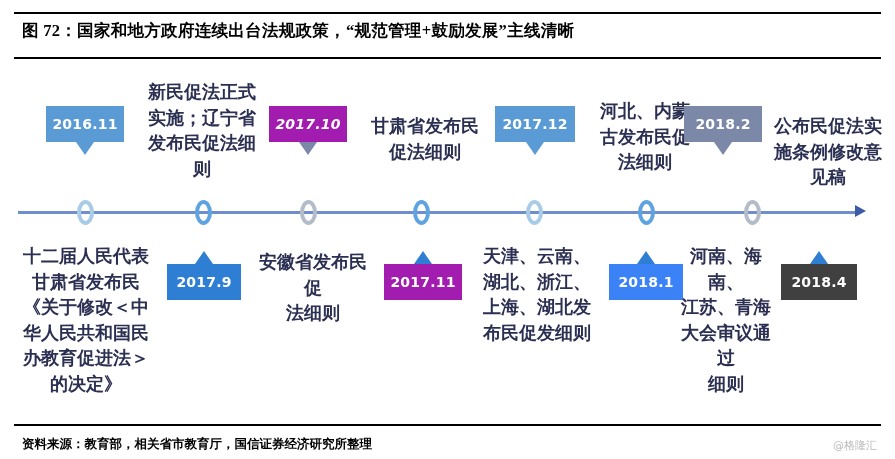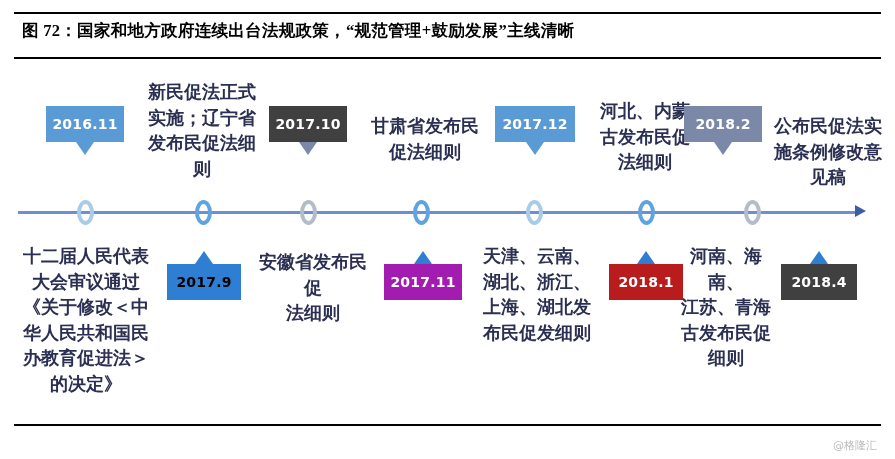--- a/index.html
+++ b/index.html
@@ -165,36 +165,36 @@
   <div class="axis-line"></div>
   <div class="axis-arrow"></div>
 
   <div id="nodes-layer">
       <div class="node-ring" style="left: 76.5px; top: 200px; border: 4.5px solid rgb(168, 203, 232);"></div>
       <div class="badge down" style="left: 46px; top: 106px; width: 78px; background: rgb(91, 155, 213); color: rgb(91, 155, 213);">
         <span class="tip"></span>
         <span style="color: rgb(255, 255, 255);">2016.11</span>
       </div>
       <div class="caption" style="left: 22px; top: 243px; width: 128px;">十二届人民代表
-大会审议通过
+甘肃省发布民
 《关于修改＜中
 华人民共和国民
 办教育促进法＞
 的决定》</div>
       <div class="node-ring" style="left: 194.5px; top: 200px; border: 4.5px solid rgb(95, 163, 224);"></div>
       <div class="badge up" style="left: 167px; top: 264px; width: 74px; background: rgb(46, 127, 212); color: rgb(46, 127, 212);">
         <span class="tip"></span>
-        <span style="color: #000000;">2017.9</span>
+        <span style="color: #ffffff;">2017.9</span>
       </div>
       <div class="caption" style="left: 143px; top: 79px; width: 118px;">新民促法正式
 实施；辽宁省
 发布民促法细
 则</div>
       <div class="node-ring" style="left: 299.5px; top: 200px; border: 4.5px solid rgb(179, 188, 201);"></div>
-      <div class="badge down" style="left: 269px; top: 106px; width: 78px; background: #404040; color: rgb(123, 136, 168);">
+      <div class="badge down" style="left: 269px; top: 106px; width: 78px; background: #a21caf; color: rgb(123, 136, 168); font-style: italic;">
         <span class="tip"></span>
         <span style="color: rgb(255, 255, 255);">2017.10</span>
       </div>
       <div class="caption" style="left: 254px; top: 249px; width: 118px;">安徽省发布民促
 法细则</div>
       <div class="node-ring" style="left: 412.5px; top: 200px; border: 4.5px solid rgb(95, 163, 224);"></div>
       <div class="badge up" style="left: 384px; top: 264px; width: 78px; background: #a21caf; color: rgb(46, 127, 212);">
         <span class="tip"></span>
         <span style="color: rgb(255, 255, 255);">2017.11</span>
       </div>
@@ -203,41 +203,42 @@
       <div class="node-ring" style="left: 525.5px; top: 200px; border: 4.5px solid rgb(168, 203, 232);"></div>
       <div class="badge down" style="left: 495px; top: 106px; width: 80px; background: rgb(91, 155, 213); color: rgb(91, 155, 213);">
         <span class="tip"></span>
         <span style="color: rgb(255, 255, 255);">2017.12</span>
       </div>
       <div class="caption" style="left: 481px; top: 243px; width: 112px;">天津、云南、
 湖北、浙江、
 上海、湖北发
 布民促发细则</div>
       <div class="node-ring" style="left: 637.5px; top: 200px; border: 4.5px solid rgb(95, 163, 224);"></div>
-      <div class="badge up" style="left: 609px; top: 264px; width: 74px; background: #b91c1c; color: rgb(46, 127, 212);">
+      <div class="badge up" style="left: 609px; top: 264px; width: 74px; background: #3b82f6; color: rgb(46, 127, 212);">
         <span class="tip"></span>
         <span style="color: rgb(255, 255, 255);">2018.1</span>
       </div>
       <div class="caption" style="left: 596px; top: 98px; width: 98px;">河北、内蒙
 古发布民促
 法细则</div>
       <div class="node-ring" style="left: 743.5px; top: 200px; border: 4.5px solid rgb(179, 188, 201);"></div>
       <div class="badge down" style="left: 684px; top: 106px; width: 78px; background: rgb(123, 136, 168); color: rgb(123, 136, 168);">
         <span class="tip"></span>
         <span style="color: rgb(255, 255, 255);">2018.2</span>
       </div>
       <div class="caption" style="left: 772px; top: 113px; width: 112px;">公布民促法实
 施条例修改意
 见稿</div>
       <div class="badge up" style="left: 781px; top: 264px; width: 76px; background: #404040; color: rgb(46, 127, 212);">
         <span class="tip"></span>
         <span style="color: rgb(255, 255, 255);">2018.4</span>
       </div>
       <div class="caption" style="left: 676px; top: 243px; width: 100px;">河南、海南、
 江苏、青海
-古发布民促
+大会审议通过
 细则</div>
     </div>
 
   <div class="rule-footer"></div>
+  <div class="fig-source">资料来源：教育部，相关省市教育厅，国信证券经济研究所整理</div>
   <div class="watermark">@格隆汇</div>
 
 </div>
 
 </body></html>

